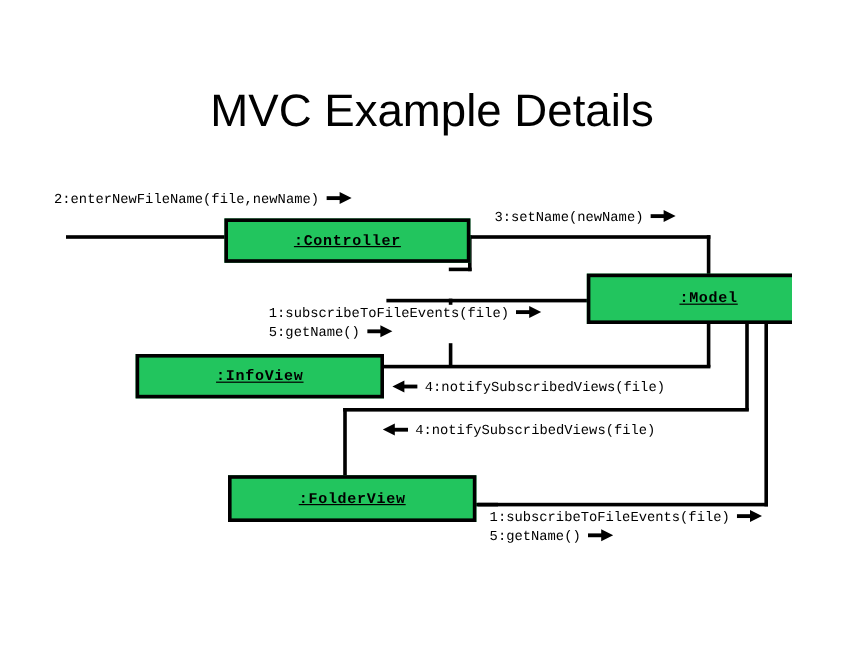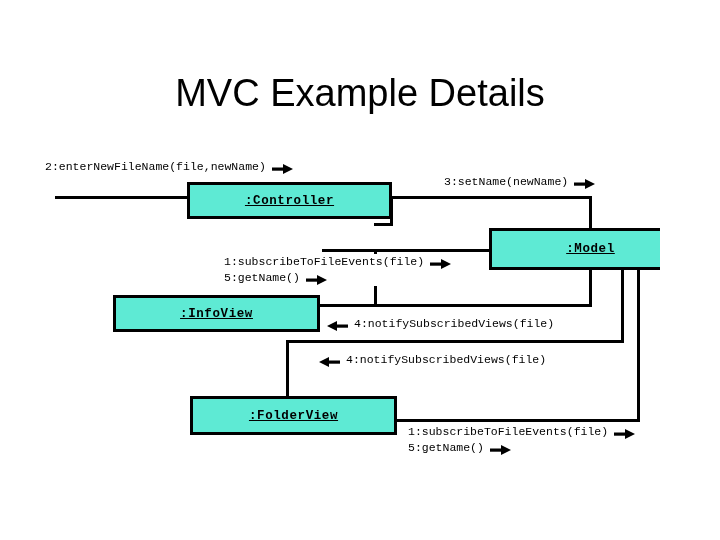--- a/index.html
+++ b/index.html
@@ -26,21 +26,21 @@
     font-weight: normal;
     color: #000000;
     letter-spacing: 0px;
     white-space: nowrap;
   }
   
   .obj-box {
     position: absolute;
     box-sizing: border-box;
     border: 3px solid #000000;
-    background: #5eead4;
+    background: #22c55e;
     display: flex;
     align-items: center;
     justify-content: center;
     z-index: 5;
   }
   .obj-label {
     font-family: "Liberation Mono", monospace;
     font-size: 12.5px;
     font-weight: bold;
     color: #000000;
@@ -71,21 +71,21 @@
     white-space: nowrap;
     letter-spacing: 0px;
     line-height: 16px;
     background: #ffffff;
     z-index: 8;
     display: flex;
     align-items: center;
   }
   .msg-line {
     display: flex;
-    align-items: flex-end;
+    align-items: flex-start;
     white-space: nowrap;
   }
   .msg-stack {
     flex-direction: column;
     align-items: flex-start;
   }
   .arrow {
     display: inline-block;
     width: 22px;
     height: 12px;
@@ -149,21 +149,21 @@
       <span>2:enterNewFileName(file,newName)</span>
       <span class="arrow arrow-right">
         <svg width="22" height="12" viewBox="0 0 22 12">
           <rect x="0" y="4.5" width="13" height="3.2" fill="#000"></rect>
           <polygon points="11,1 21,6 11,11" fill="#000"></polygon>
         </svg>
       </span>
     </span>
   </div>
 
-  <div class="msg" style="left:412px; top:174px;margin-left:32px;">
+  <div class="msg" style="left:412px; top:174px;">
     <span class="msg-line">
       <span>3:setName(newName)</span>
       <span class="arrow arrow-right">
         <svg width="22" height="12" viewBox="0 0 22 12">
           <rect x="0" y="4.5" width="13" height="3.2" fill="#000"></rect>
           <polygon points="11,1 21,6 11,11" fill="#000"></polygon>
         </svg>
       </span>
     </span>
   </div>

